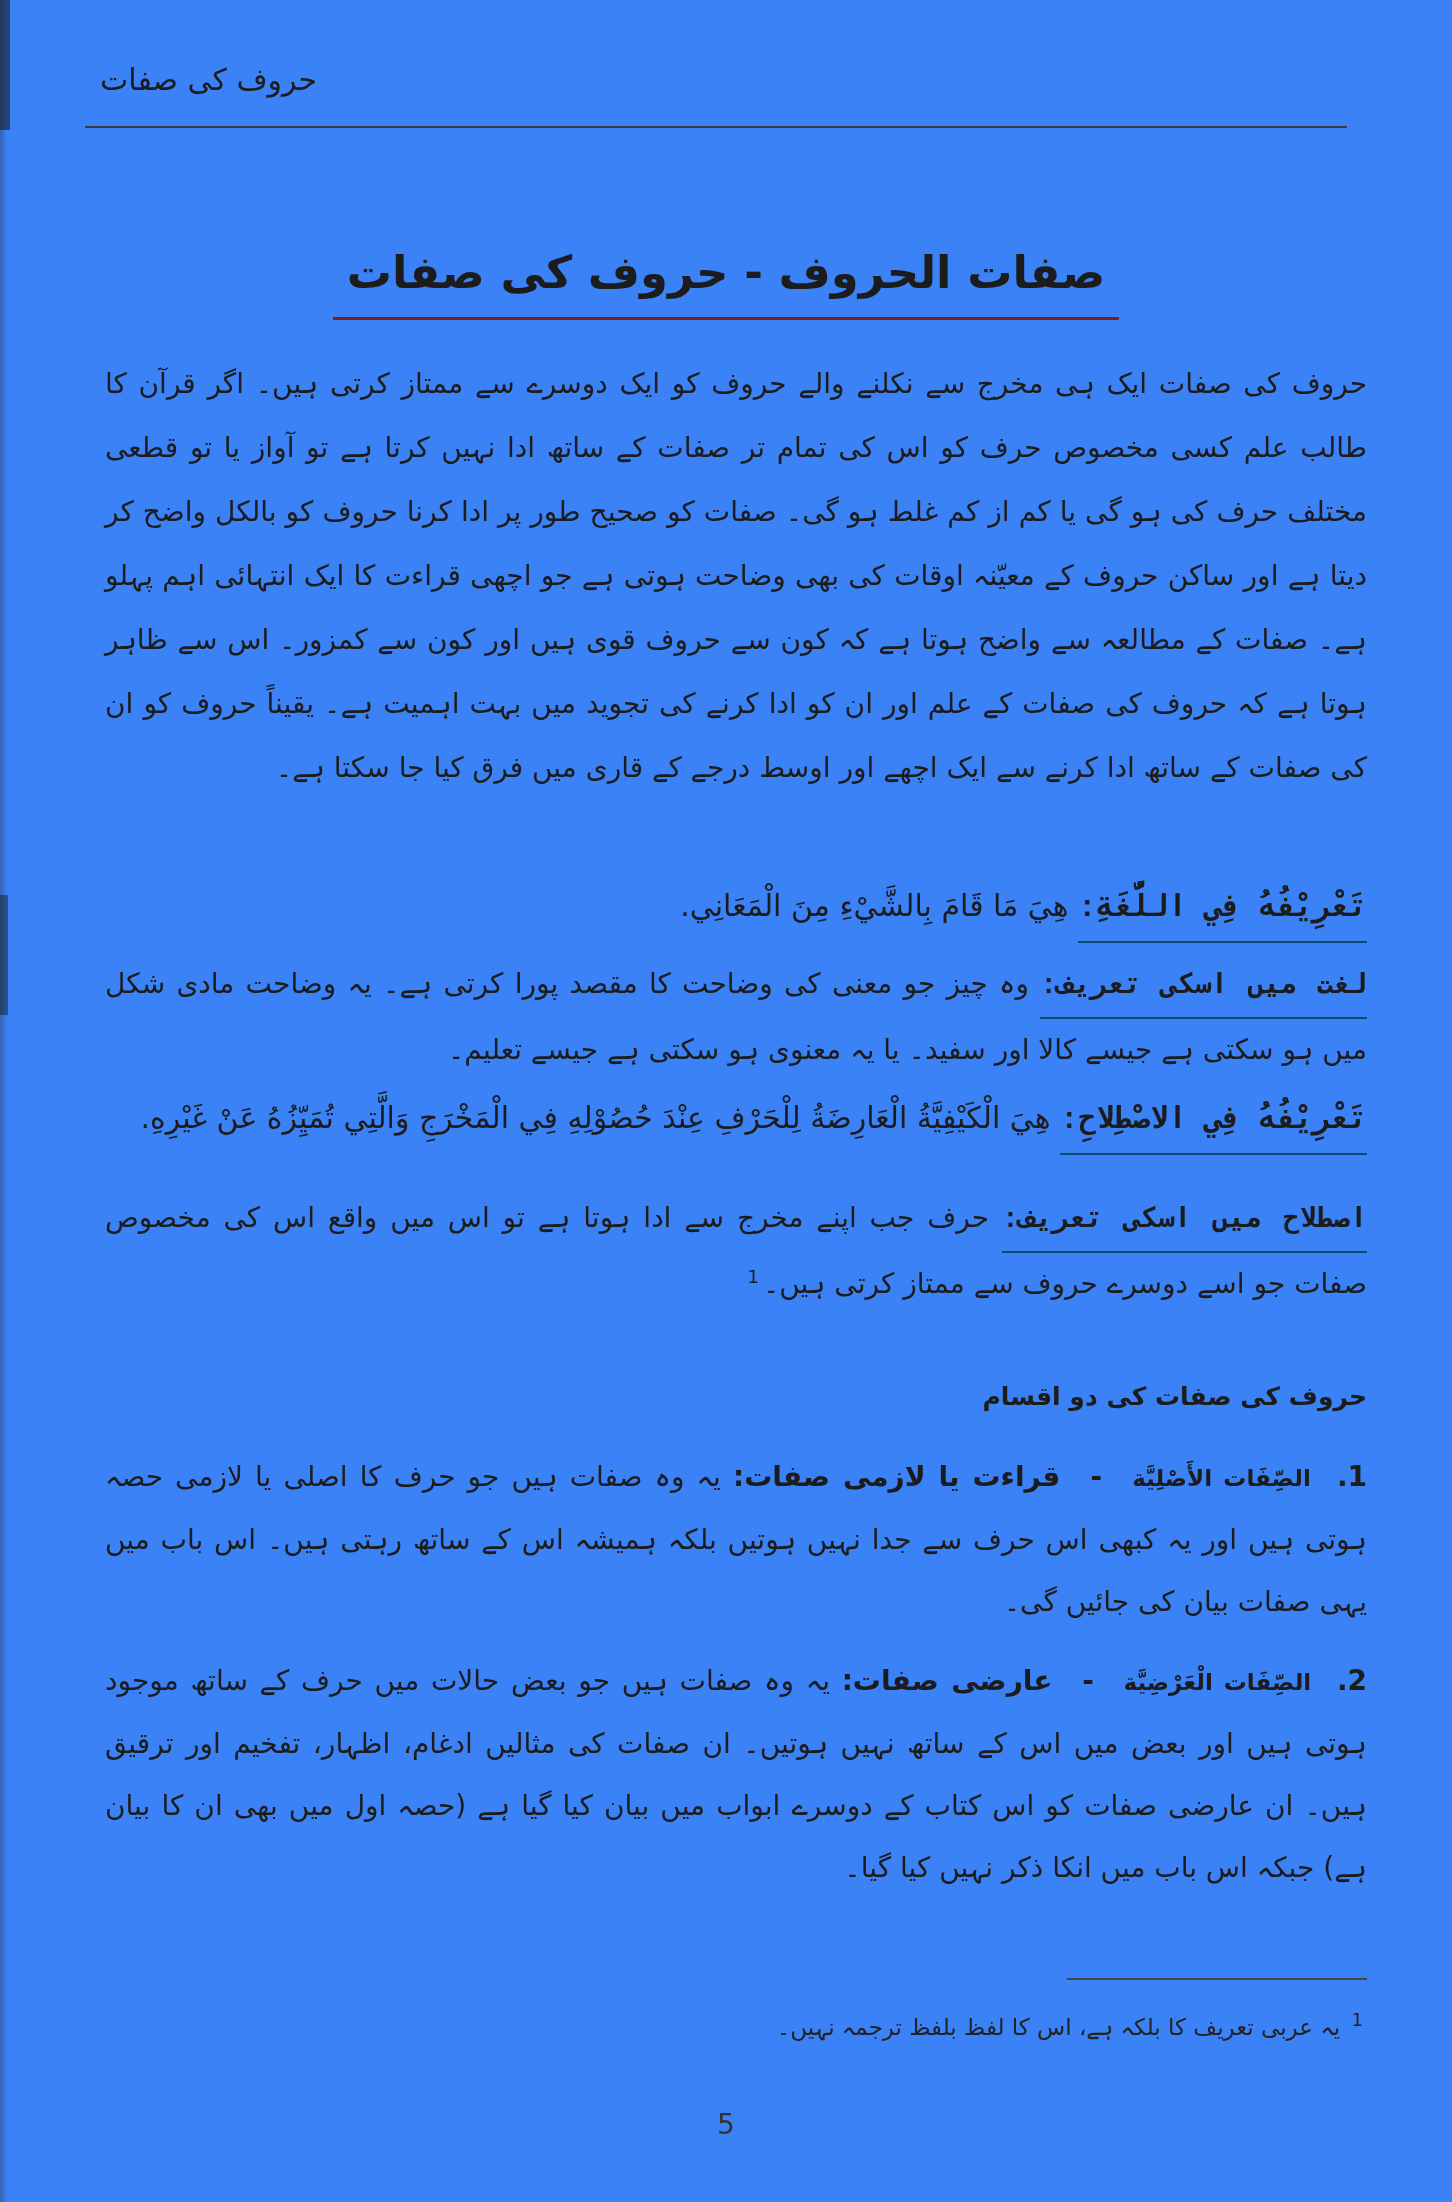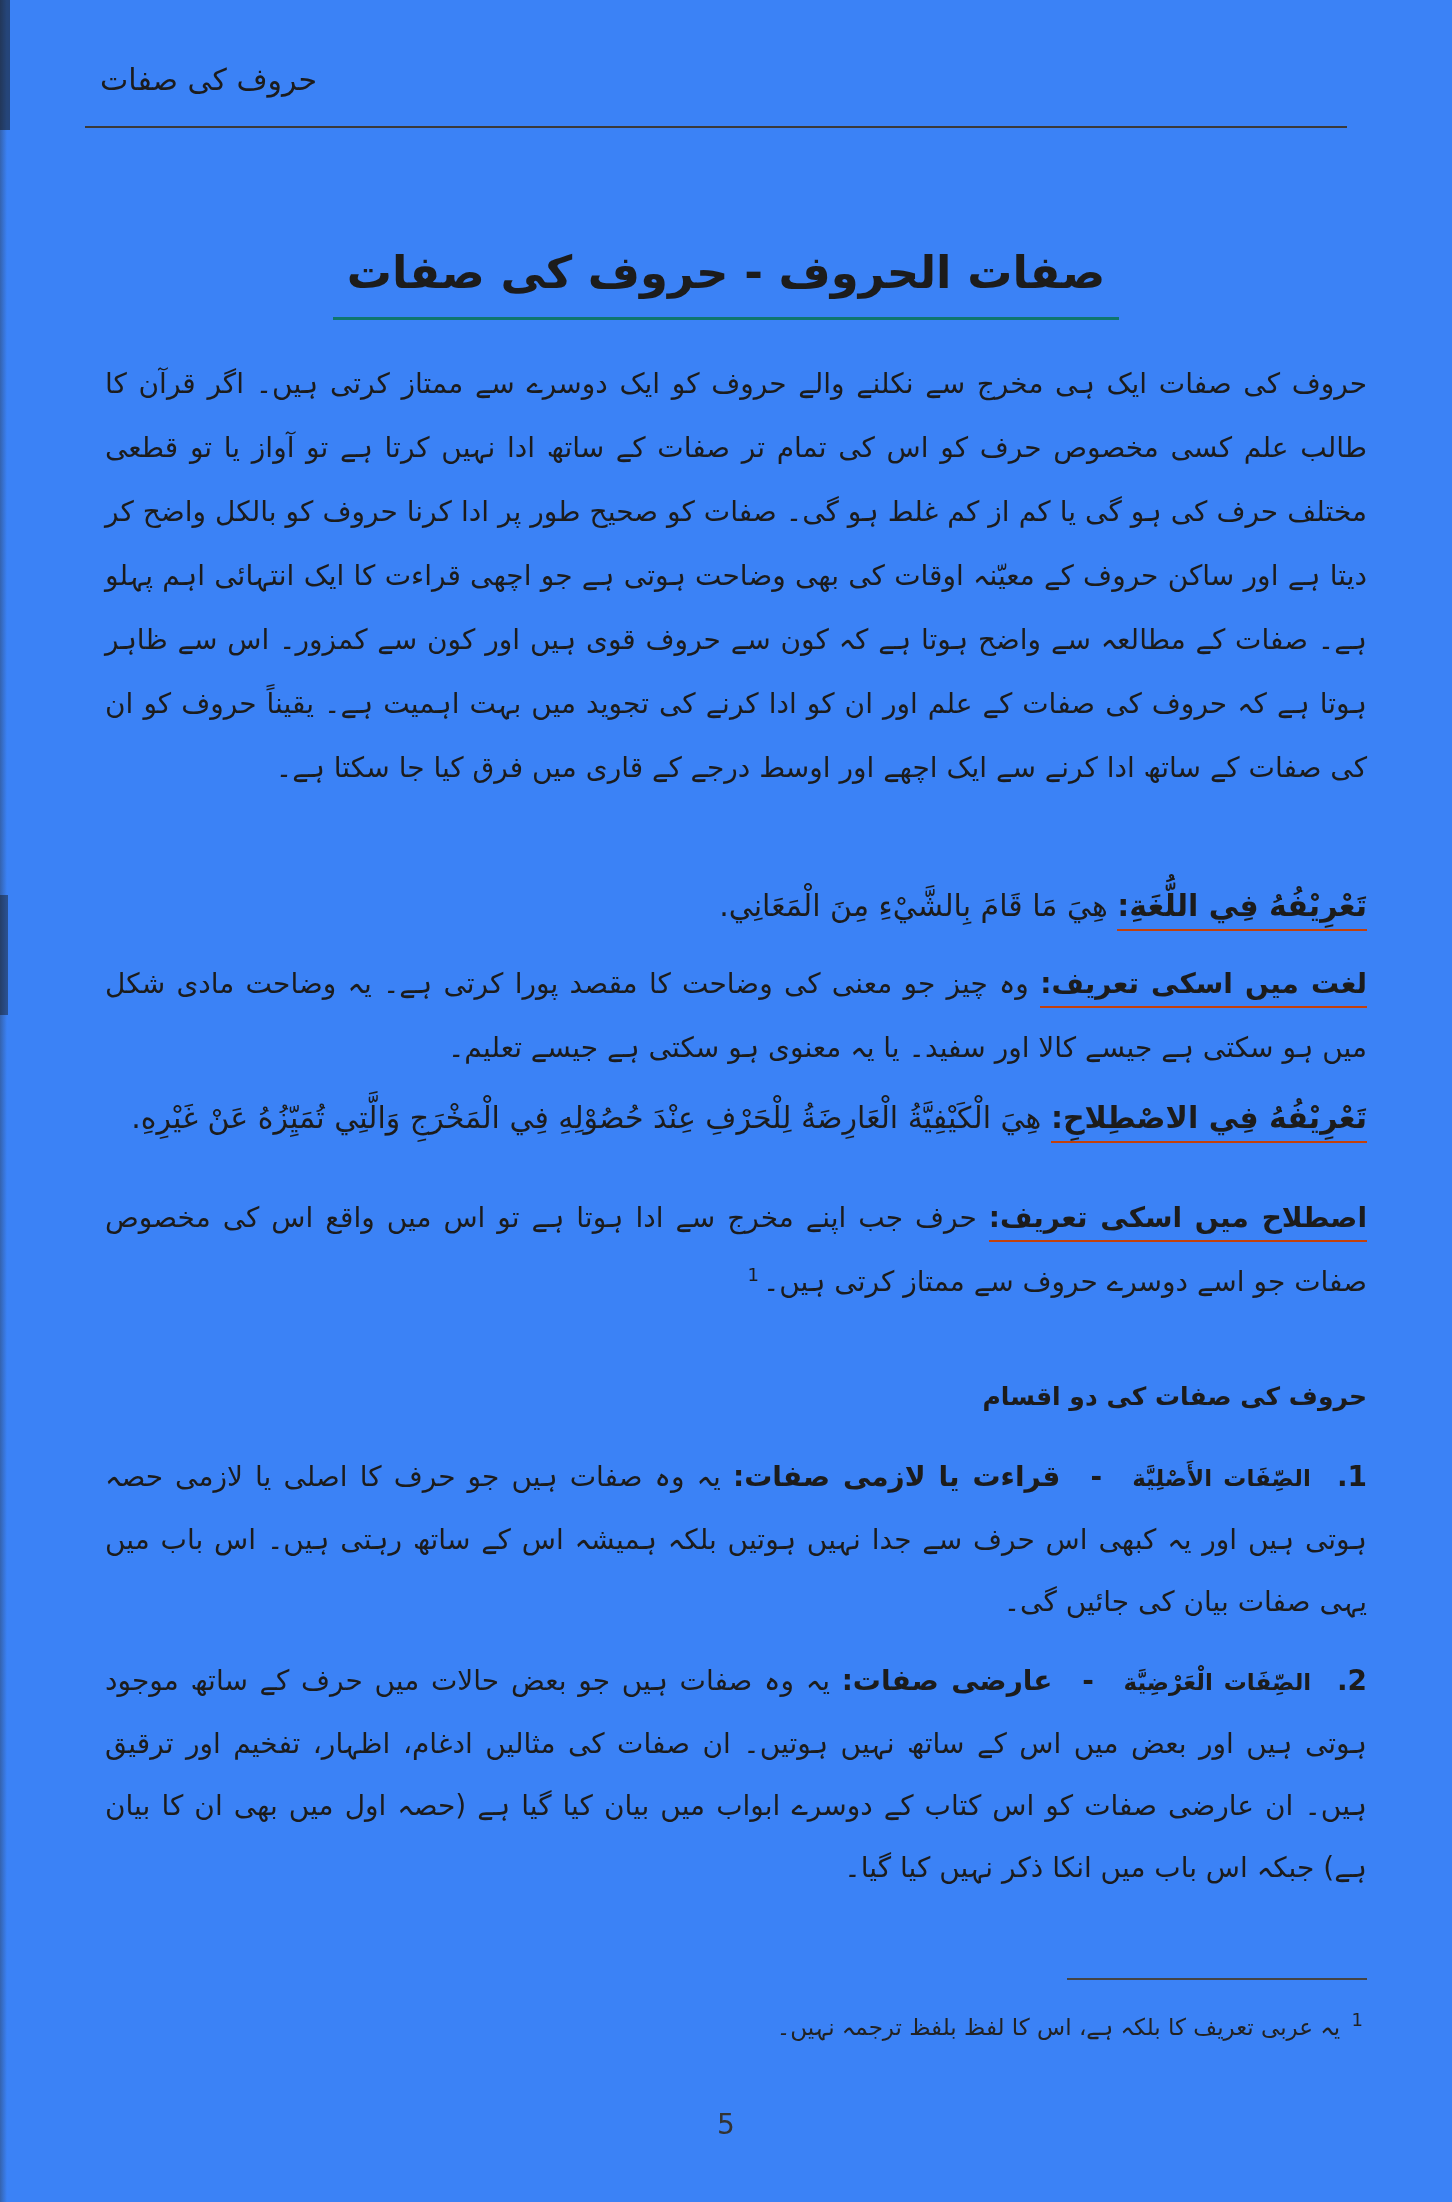--- a/index.html
+++ b/index.html
@@ -26,43 +26,44 @@
   .header-rule{
     position:absolute;top:126px;left:85px;width:1262px;height:2px;
     background:#3a3a3a;
   }
   .chapter-title{
     position:absolute;top:246px;left:0;width:100%;
     text-align:center;font-size:45px;font-weight:600;
   }
   .chapter-title .title-inner{
     display:inline-block;
-    border-bottom:3px solid #0f766e;
+    border-bottom:3px solid #7f1d1d;
     padding:0 14px 18px 14px;
   }
   .body-text{
     position:absolute;right:85px;width:1262px;
     font-size:28px;line-height:64px;
     text-align:justify;text-align-last:right;
     direction:rtl;
   }
   .intro{top:352px;}
   .def-line{
     position:absolute;right:85px;width:1262px;
     font-size:30px;line-height:56px;
     text-align:right;direction:rtl;
   }
   .def-arabic-1{top:878px;}
   .def-urdu-1{top:952px;}
   .def-arabic-2{top:1090px;}
   .def-urdu-2{top:1186px;}
   .u-label{
     font-weight:bold;
-    border-bottom:2px solid #c2410c;
-    padding-bottom:6px;
+    border-bottom:2px solid #0c4a6e;
+    padding-bottom:16px;
+    font-family:Liberation Mono, monospace;
   }
   .section-heading{
     position:absolute;top:1382px;right:85px;width:1262px;
     text-align:right;font-size:25px;font-weight:600;
   }
   .list-item{
     position:absolute;right:85px;width:1262px;
     font-size:28px;line-height:62px;
     text-align:justify;text-align-last:right;direction:rtl;
   }

